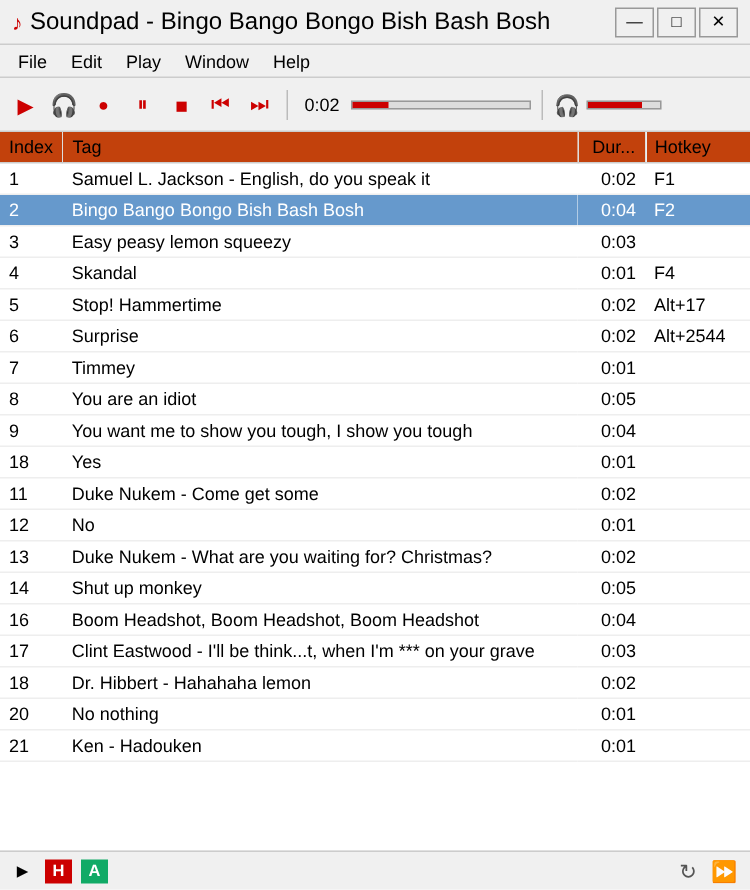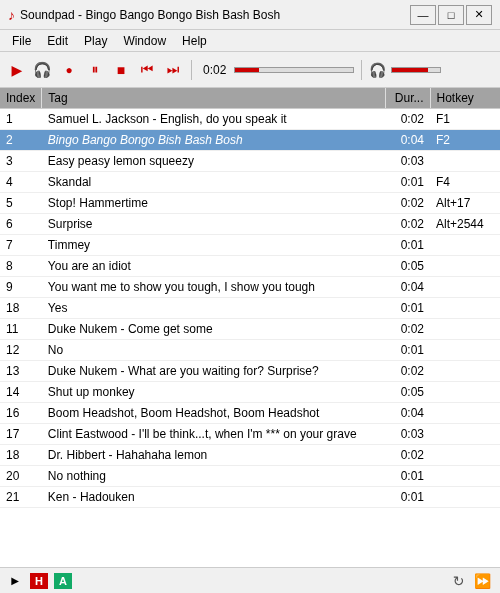--- a/index.html
+++ b/index.html
@@ -17,21 +17,21 @@
     #title-bar {
       background: #f0f0f0;
       height: 30px;
       display: flex;
       align-items: center;
       padding: 0 8px;
       border-bottom: 1px solid #ccc;
     }
     #title-bar .title-text {
       flex: 1;
-      font-size: 12px;
+      font-size: 16px;
       color: #000;
     }
     #title-bar .window-controls {
       display: flex;
       gap: 2px;
     }
     #title-bar .win-btn {
       width: 26px;
       height: 20px;
       background: #f0f0f0;
@@ -122,21 +122,21 @@
     #table-container {
       overflow-y: scroll;
       height: calc(593px - 30px - 22px - 36px - 26px);
       background: #fff;
     }
     table {
       width: 100%;
       border-collapse: collapse;
     }
     thead th {
-      background: #a3a3a3;
+      background: #c2410c;
       border-bottom: 1px solid #ccc;
       border-right: 1px solid #ddd;
       padding: 3px 6px;
       text-align: left;
       font-weight: normal;
       position: sticky;
       top: 0;
       z-index: 10;
       color: #000;
     }
@@ -254,21 +254,21 @@
     </thead>
     <tbody id="table-body">
     <tr>
           <td class="col-index">1</td>
           <td style="max-width: 290px; overflow: hidden; text-overflow: ellipsis; white-space: nowrap;">Samuel L. Jackson - English, do you speak it</td>
           <td class="col-dur" style="text-align: right;">0:02</td>
           <td class="col-hotkey">F1</td>
         </tr>
         <tr class="selected">
           <td class="col-index">2</td>
-          <td style="max-width: 290px; overflow: hidden; text-overflow: ellipsis; white-space: nowrap; font-style: italic;">Bingo Bango Bongo Bish Bash Bosh</td>
+          <td style="max-width: 290px; overflow: hidden; text-overflow: ellipsis; white-space: nowrap;">Bingo Bango Bongo Bish Bash Bosh</td>
           <td class="col-dur" style="text-align: right;">0:04</td>
           <td class="col-hotkey">F2</td>
         </tr>
         <tr>
           <td class="col-index">3</td>
           <td style="max-width: 290px; overflow: hidden; text-overflow: ellipsis; white-space: nowrap;">Easy peasy lemon squeezy</td>
           <td class="col-dur" style="text-align: right;">0:03</td>
           <td class="col-hotkey"></td>
         </tr>
         <tr>
@@ -320,21 +320,21 @@
           <td class="col-hotkey"></td>
         </tr>
         <tr>
           <td class="col-index">12</td>
           <td style="max-width: 290px; overflow: hidden; text-overflow: ellipsis; white-space: nowrap;">No</td>
           <td class="col-dur" style="text-align: right;">0:01</td>
           <td class="col-hotkey"></td>
         </tr>
         <tr>
           <td class="col-index">13</td>
-          <td style="max-width: 290px; overflow: hidden; text-overflow: ellipsis; white-space: nowrap;">Duke Nukem - What are you waiting for? Surprise?</td>
+          <td style="max-width: 290px; overflow: hidden; text-overflow: ellipsis; white-space: nowrap;">Duke Nukem - What are you waiting for? Christmas?</td>
           <td class="col-dur" style="text-align: right;">0:02</td>
           <td class="col-hotkey"></td>
         </tr>
         <tr>
           <td class="col-index">14</td>
           <td style="max-width: 290px; overflow: hidden; text-overflow: ellipsis; white-space: nowrap;">Shut up monkey</td>
           <td class="col-dur" style="text-align: right;">0:05</td>
           <td class="col-hotkey"></td>
         </tr>
         <tr>

